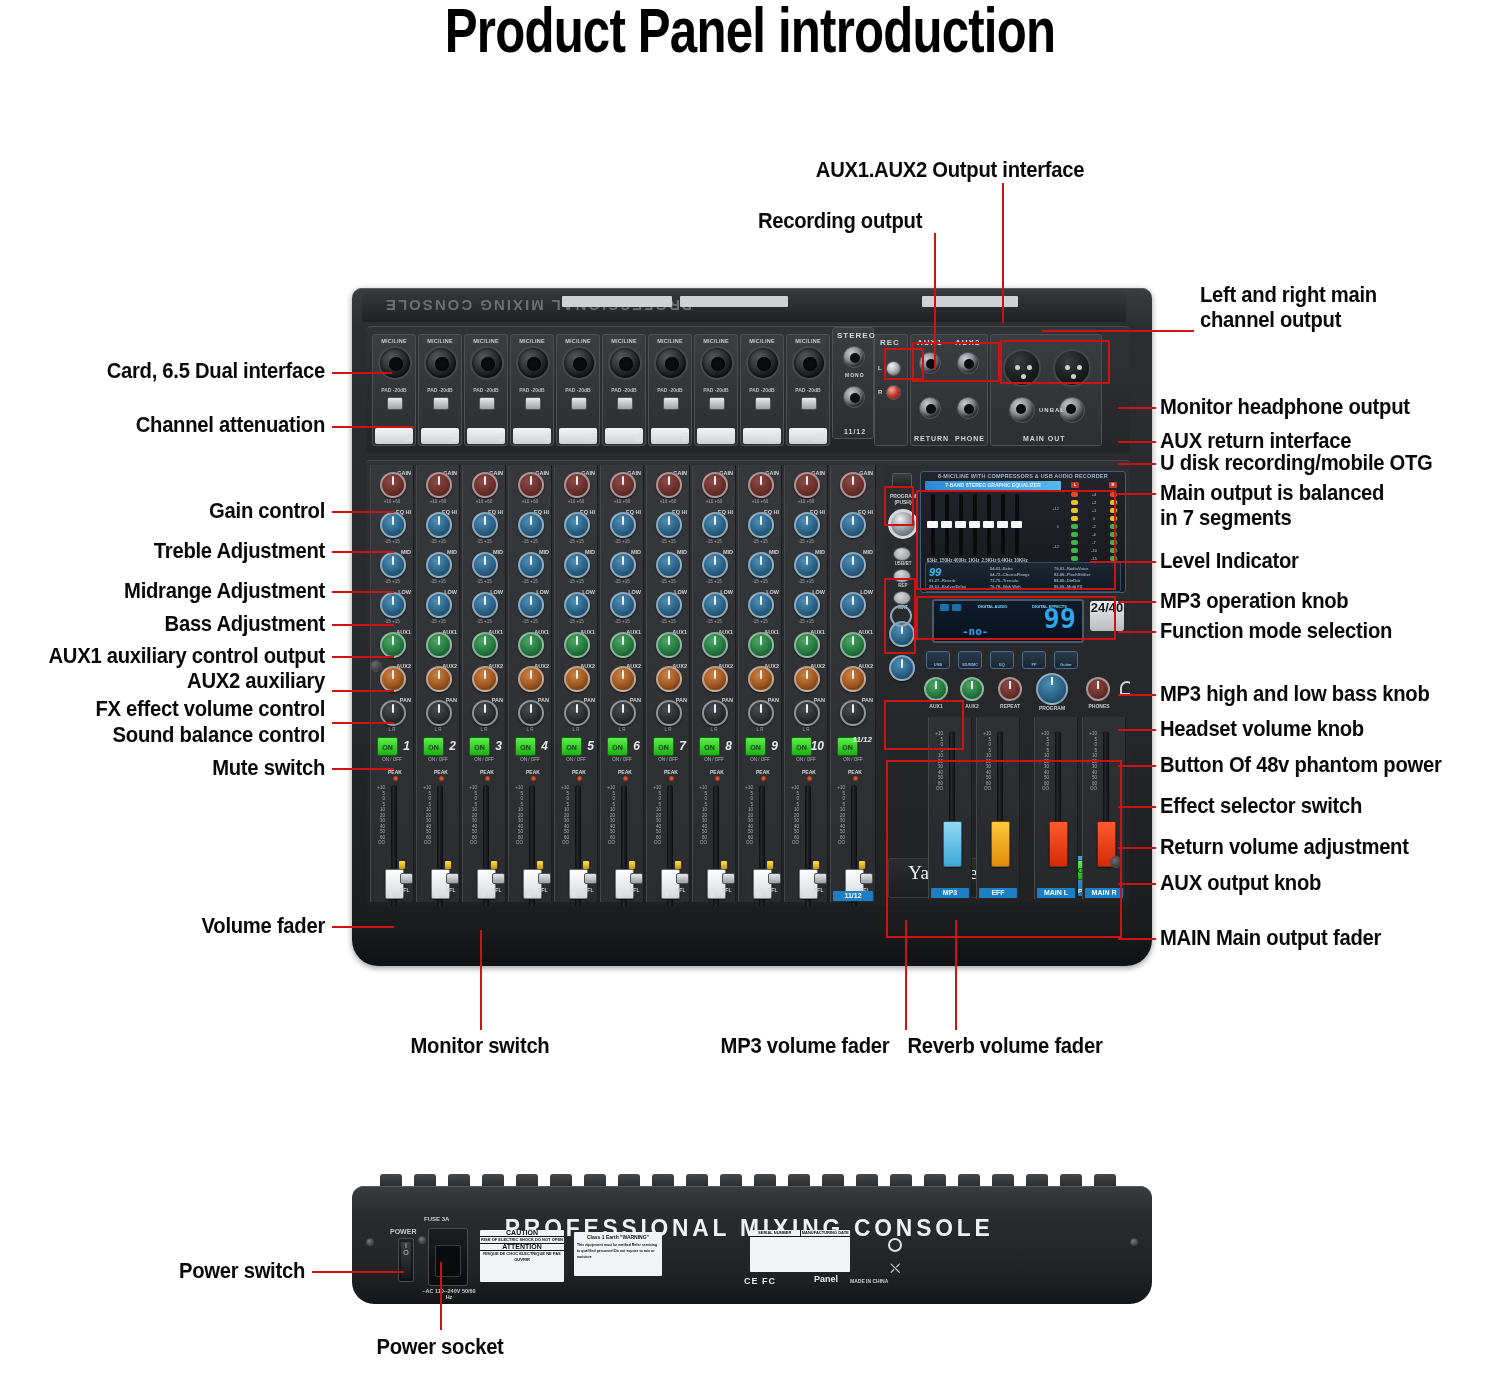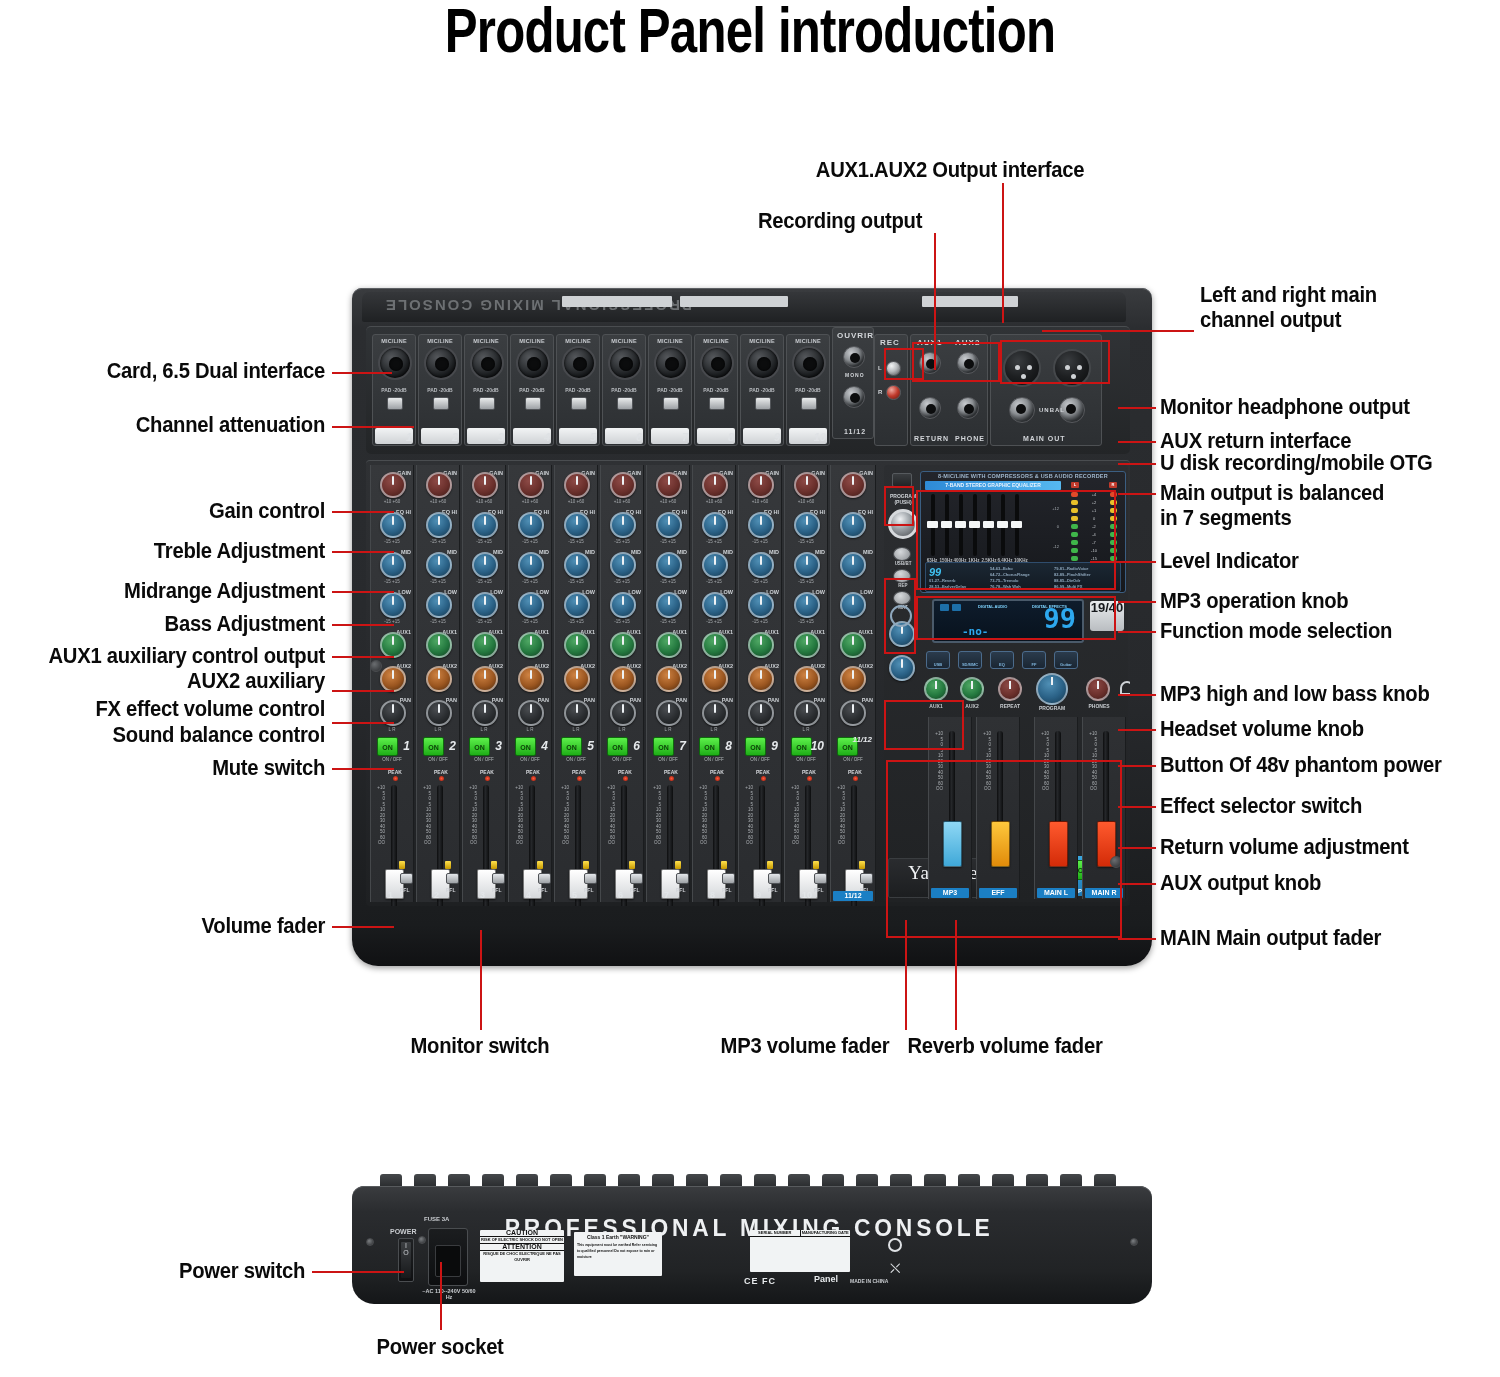--- a/index.html
+++ b/index.html
@@ -447,21 +447,21 @@
       <div class="jackcol" style="left:420px">
           <div class="cap">MIC/LINE</div>
           <div class="combo"></div>
           <div class="padlbl">PAD -20dB</div>
           <div class="padsw"></div>
           <div class="chwhite"></div>
           <div class="chnum">10</div>
         </div>
 
       <div class="iogrp" style="left:466px;width:42px">
-        <div class="iolbl" style="left:4px;top:3px;font-size:8px">OUVRIR</div>
+        <div class="iolbl" style="left:4px;top:3px;font-size:8px">STEREO</div>
         <div class="trs" style="left:10px;top:18px"></div>
         <div class="iolbl" style="left:12px;top:44px;font-size:5px">MONO</div>
         <div class="trs" style="left:10px;top:58px"></div>
         <div class="iolbl" style="left:11px;bottom:3px;font-size:7px">11/12</div>
       </div>
 
       <div id="iocluster">
 
         <div class="iogrp" style="left:0px;width:34px">
           <div class="iolbl" style="left:5px;top:3px">REC</div>
@@ -978,21 +978,21 @@
 
         <div id="display">
           <div class="dbtn" style="left:6px"></div>
           <div class="dbtn" style="left:18px"></div>
           <div class="dtag" style="left:44px">DIGITAL AUDIO</div>
           <div class="dtag" style="left:98px">DIGITAL EFFECTS</div>
           <div id="dbig">99</div>
           <div id="dsmall">-no-</div>
         </div>
         <div id="bitrate">
-          <span>19/40</span>
+          <span>24/40</span>
         </div>
         <div style="position:absolute;left:6px;top:140px;width:22px;height:22px;border-radius:50%;border:2px solid #8fa8bd"></div>
 
         <div class="mpbtn" style="left:42px;top:186px">
             <span>USB</span>
           </div>
         <div class="mpbtn" style="left:74px;top:186px">
             <span>SD/MMC</span>
           </div>
         <div class="mpbtn" style="left:106px;top:186px">

